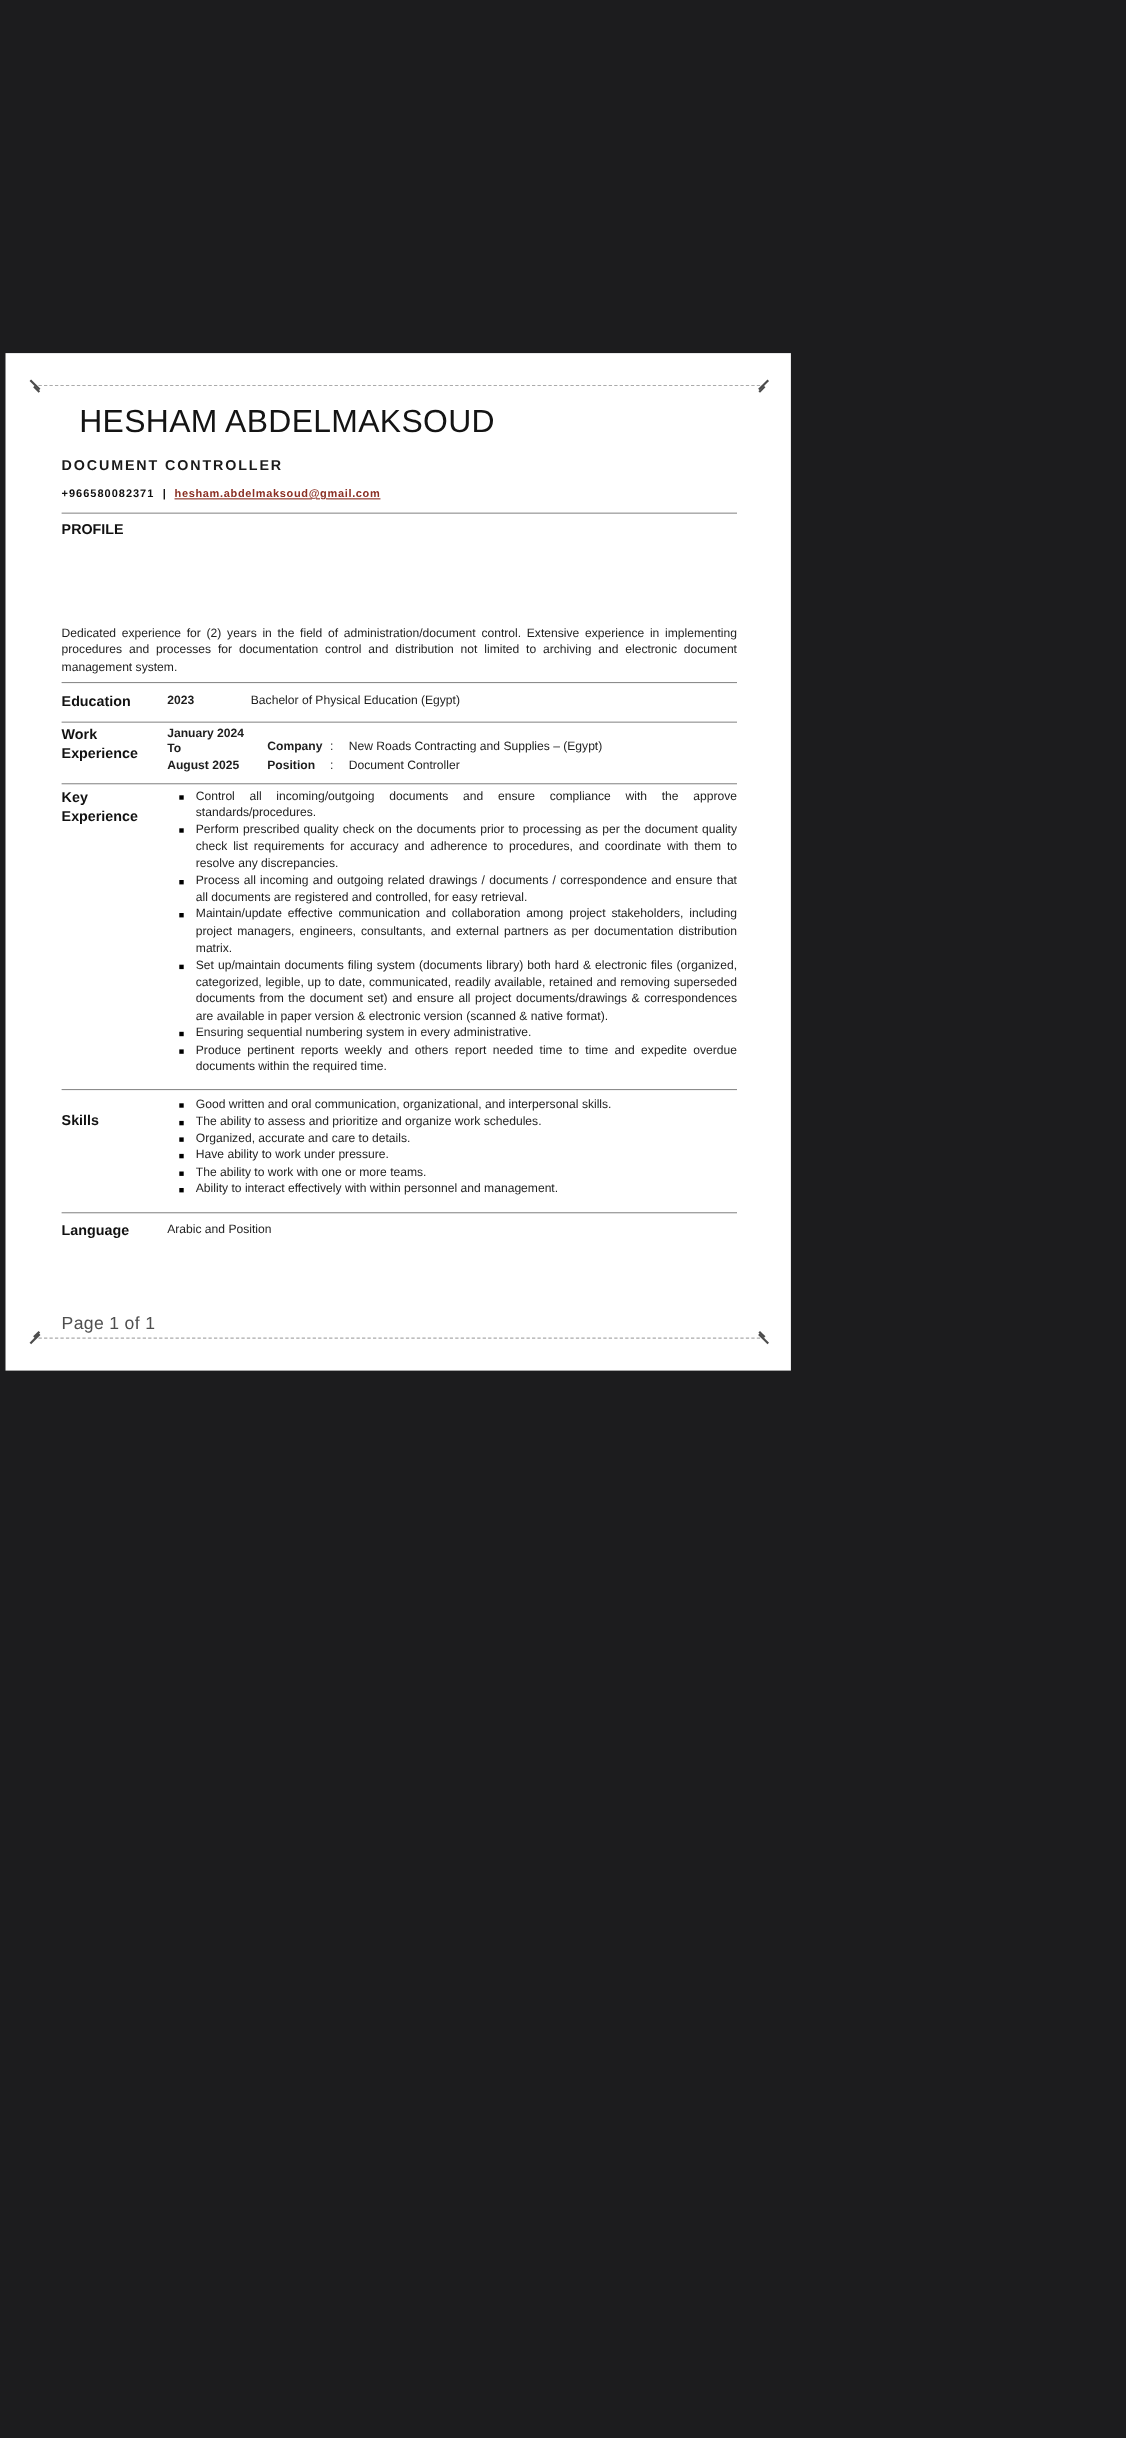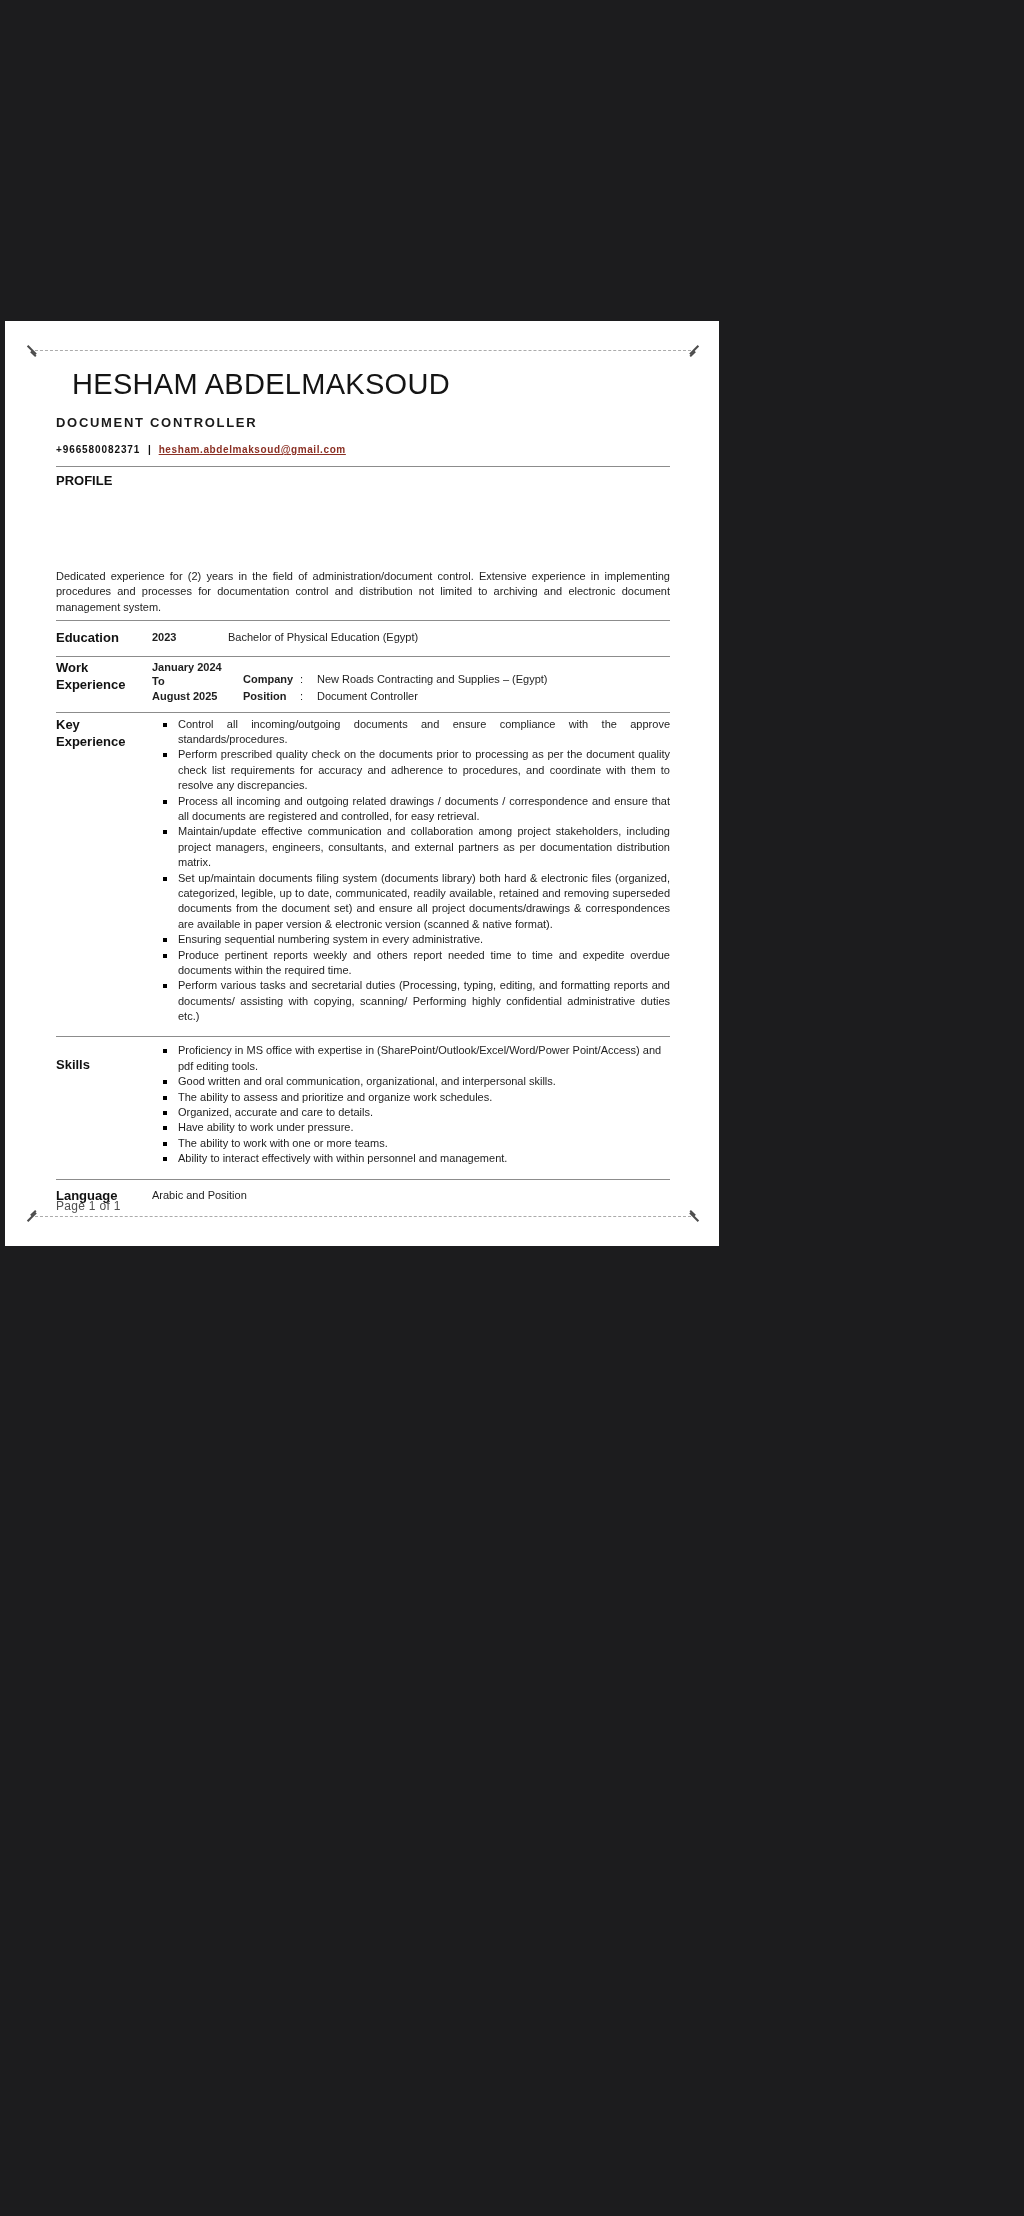--- a/index.html
+++ b/index.html
@@ -87,21 +87,21 @@
   .bullet-marker { flex:0 0 15px; }
   .bullet-marker::before {
     content:""; display:block; width:4px; height:4px;
     background:#000; margin-top:6px;
   }
   .bullet-text { flex:1; }
   .justified .bullet-text { text-align:justify; }
 
   .page-footer {
     position:absolute; left:51px; bottom:33px;
-    font-size:12px; color:#4f4f4f; letter-spacing:0.3px;
+    font-size:16px; color:#4f4f4f; letter-spacing:0.3px;
   }
 </style>
 </head>
 <body>
 
 <div class="viewer-canvas">
 
   <div class="document-page">
 
     <div class="page-frame">
@@ -203,39 +203,31 @@
               <li class="bullet-item">
                 <span class="bullet-marker"></span>
                 <span class="bullet-text">Ensuring sequential numbering system in every administrative.</span>
               </li>
 
               <li class="bullet-item">
                 <span class="bullet-marker"></span>
                 <span class="bullet-text">Produce pertinent reports weekly and others report needed time to time and expedite overdue documents within the required time.</span>
               </li>
 
-              <li class="bullet-item">
-                <span class="bullet-marker"></span>
-                <span class="bullet-text">Perform various tasks and secretarial duties (Processing, typing, editing, and formatting reports and documents/ assisting with copying, scanning/ Performing highly confidential administrative duties etc.)</span>
-              </li>
             </ul>
         </div>
       </div>
 
       <hr class="divider">
 
       <div class="section-row row-skills">
         <div class="section-label">Skills</div>
         <div class="section-content">
           <ul class="bullet-list">
 
-              <li class="bullet-item">
-                <span class="bullet-marker"></span>
-                <span class="bullet-text">Proficiency in MS office with expertise in (SharePoint/Outlook/Excel/Word/Power Point/Access) and pdf editing tools.</span>
-              </li>
 
               <li class="bullet-item">
                 <span class="bullet-marker"></span>
                 <span class="bullet-text">Good written and oral communication, organizational, and interpersonal skills.</span>
               </li>
 
               <li class="bullet-item">
                 <span class="bullet-marker"></span>
                 <span class="bullet-text">The ability to assess and prioritize and organize work schedules.</span>
               </li>

